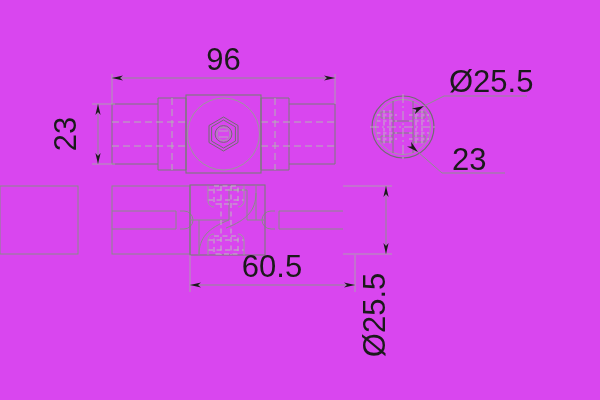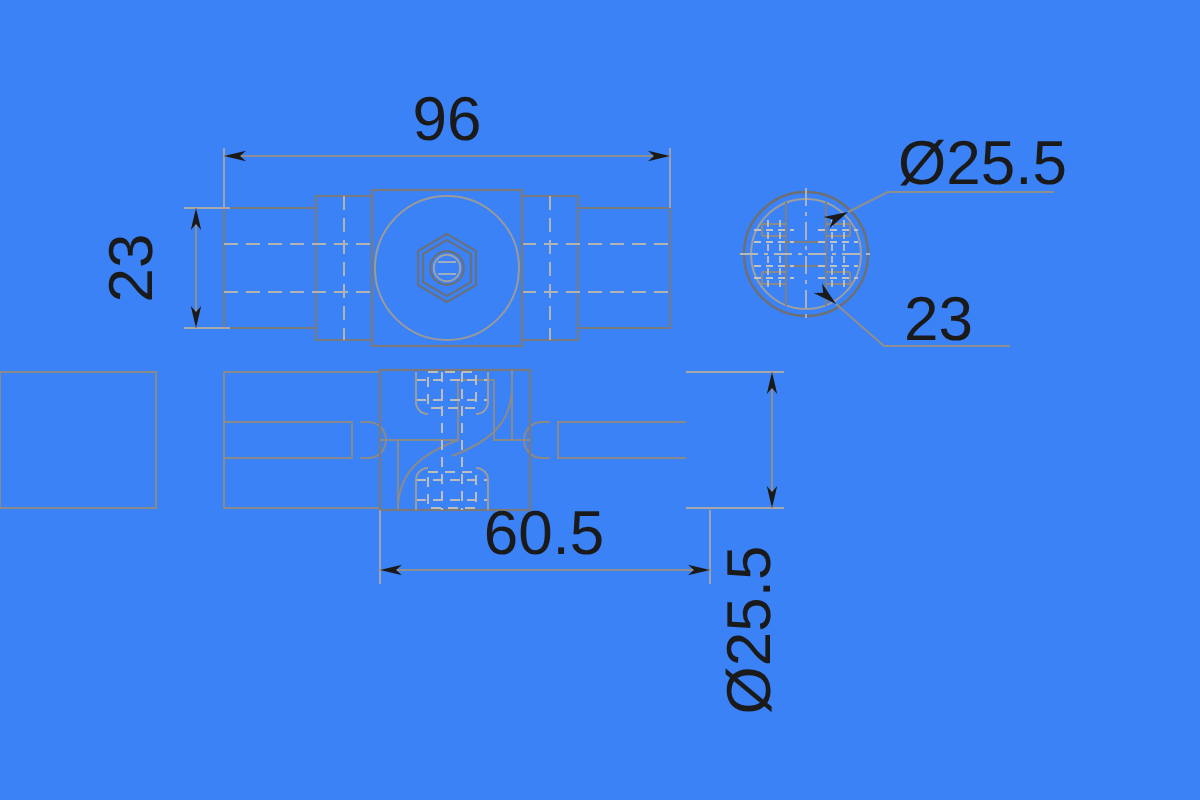--- a/index.html
+++ b/index.html
@@ -1,18 +1,18 @@
 <!DOCTYPE html>
 <html><head>
 <meta charset="utf-8">
 <style>
   html,body{margin:0;padding:0;background:#ffffff;}
   body{width:600px;height:400px;overflow:hidden;
        font-family:"Liberation Sans", sans-serif;}
-  #stage{position:relative;width:600px;height:400px;background:#3b82f6;}
+  #stage{position:relative;width:600px;height:400px;background:#d946ef;}
   svg{display:block;}
   .dimtext{font-family:"Liberation Sans", sans-serif;font-size:31px;fill:#1a1a1a;}
 </style>
 </head>
 <body>
 
 <div id="stage">
 <svg width="600" height="400" viewBox="0 0 600 400" xmlns="http://www.w3.org/2000/svg">
 
   <defs>

